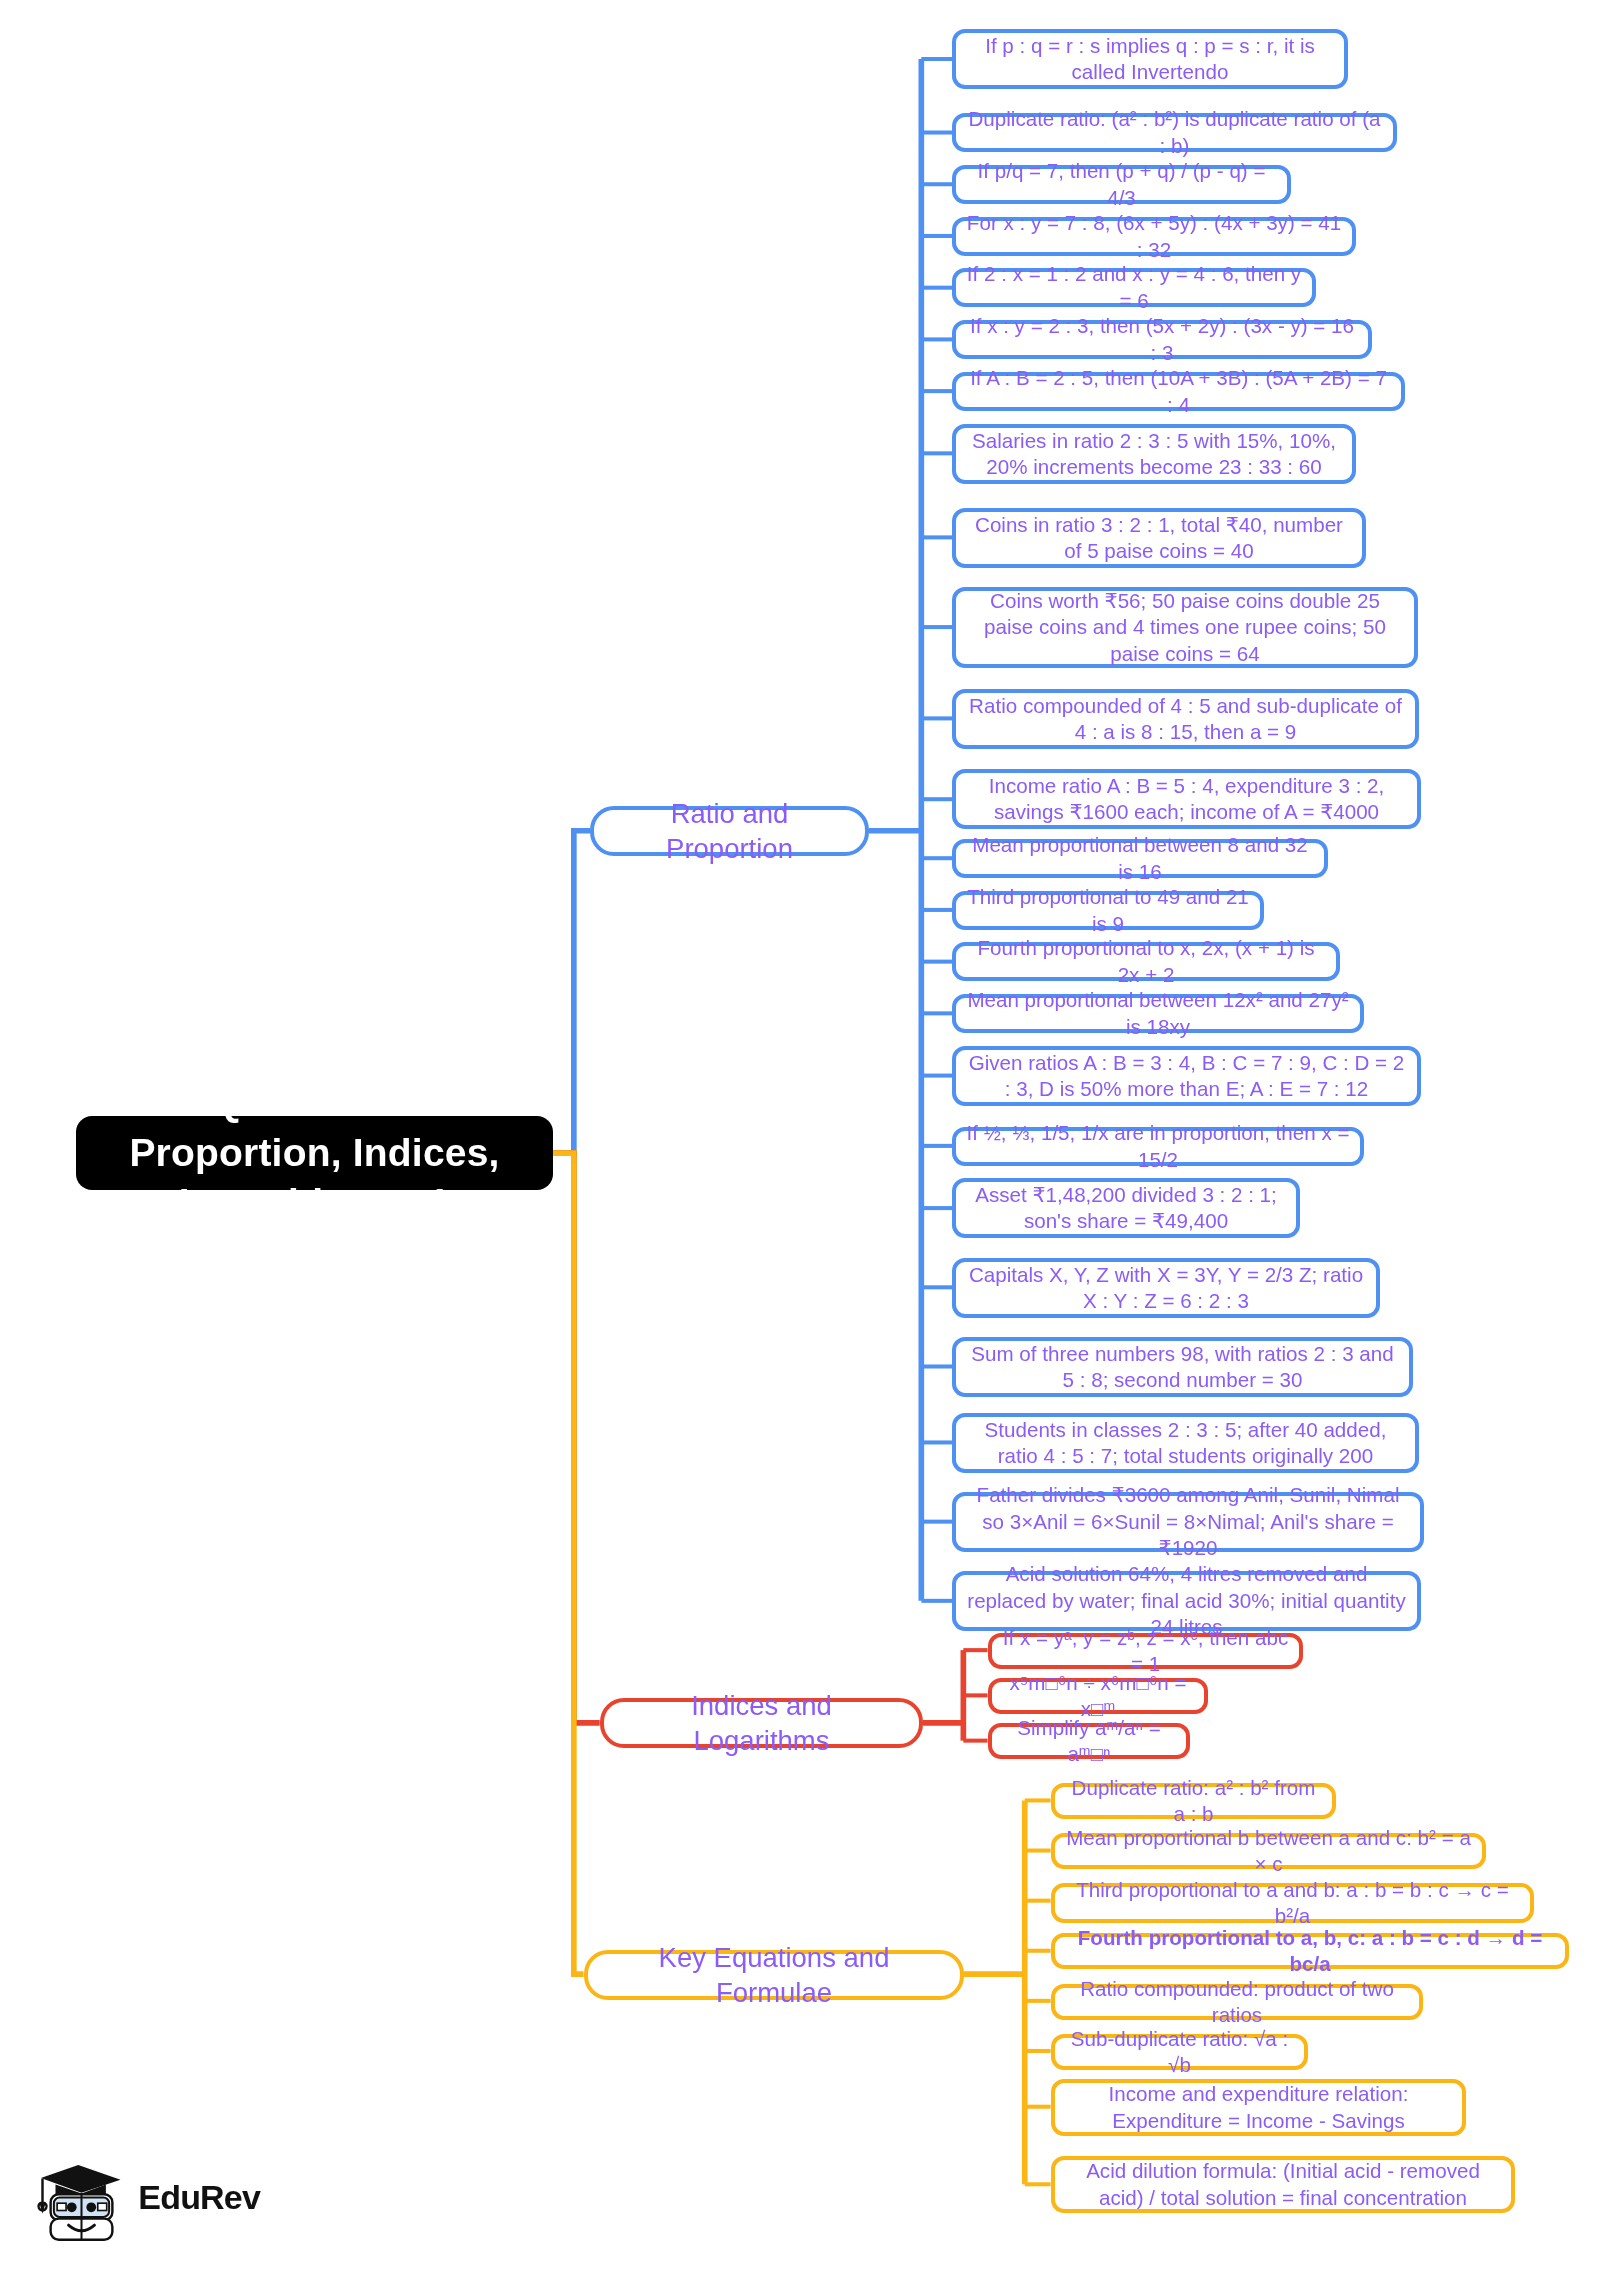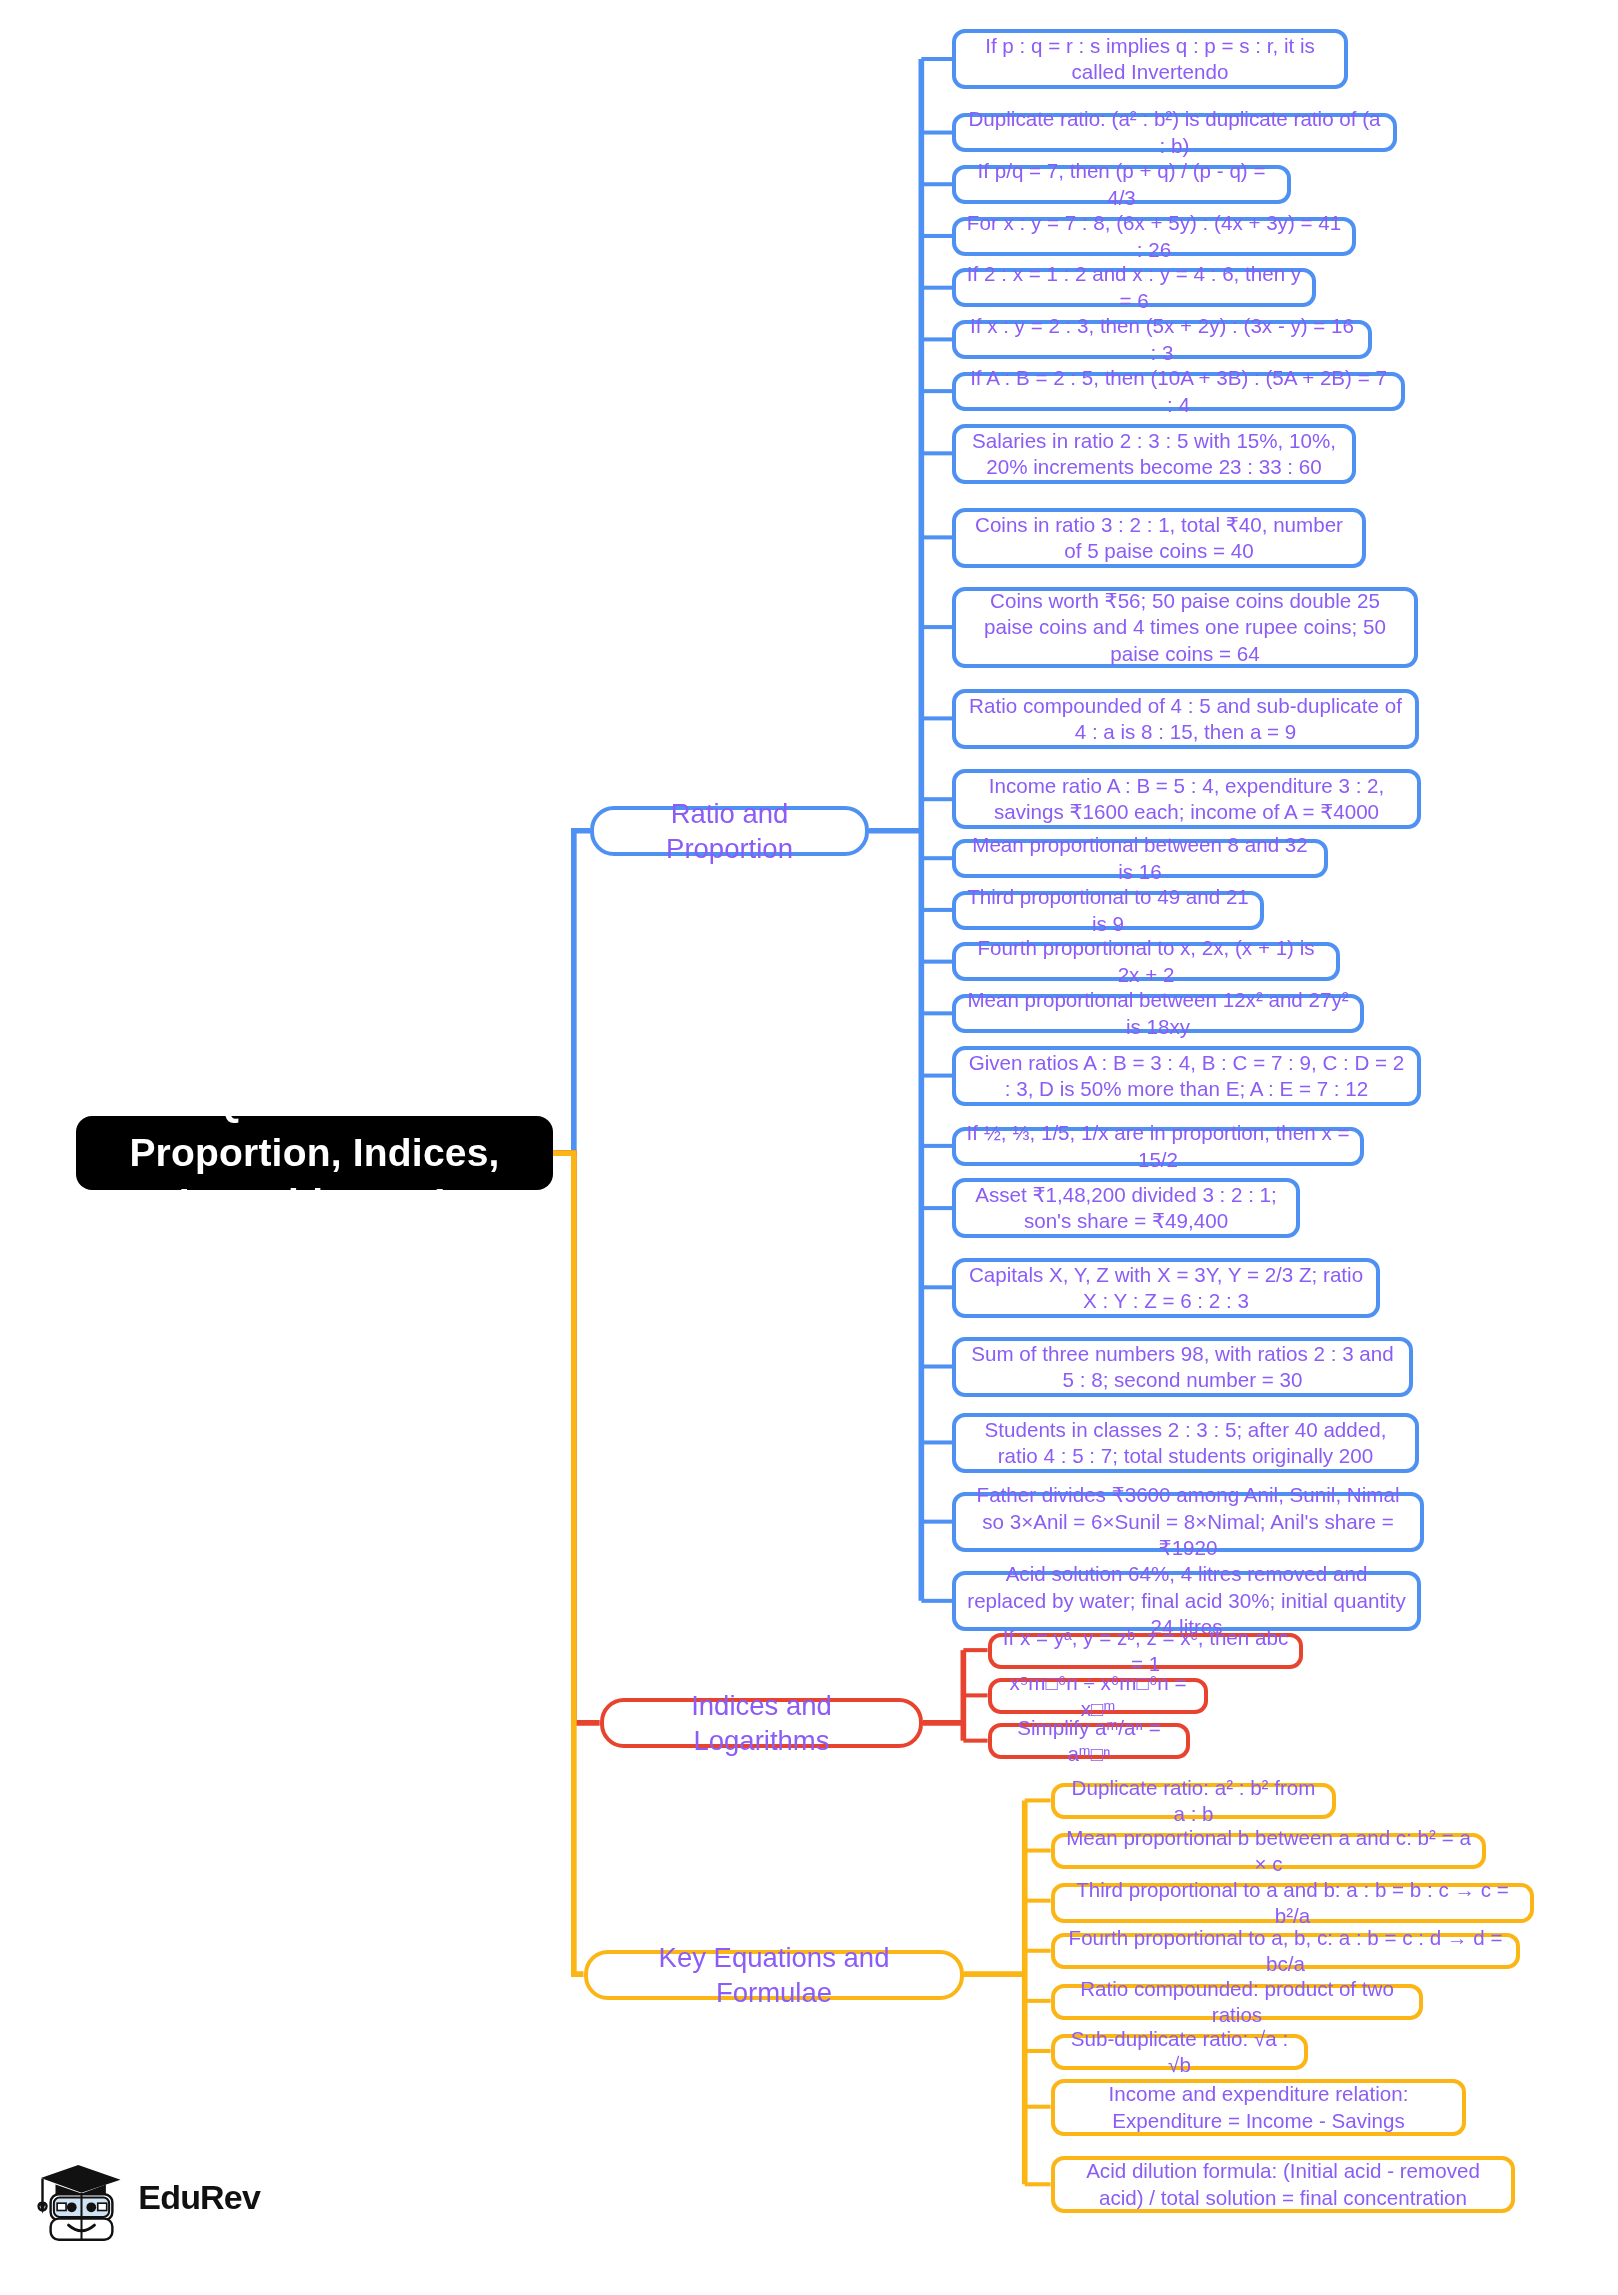--- a/index.html
+++ b/index.html
@@ -106,21 +106,21 @@
       <div class="node leaf blue" style="left: 952px; top: 29px; width: 396px; height: 60px;">
         <span class="txt">If p : q = r : s implies q : p = s : r, it is called Invertendo</span>
       </div>
       <div class="node leaf blue" style="left: 952px; top: 113px; width: 445px; height: 39px;">
         <span class="txt">Duplicate ratio: (a² : b²) is duplicate ratio of (a : b)</span>
       </div>
       <div class="node leaf blue" style="left: 952px; top: 165px; width: 339px; height: 39px;">
         <span class="txt">If p/q = 7, then (p + q) / (p - q) = 4/3</span>
       </div>
       <div class="node leaf blue" style="left: 952px; top: 217px; width: 404px; height: 39px;">
-        <span class="txt">For x : y = 7 : 8, (6x + 5y) : (4x + 3y) = 41 : 26</span>
+        <span class="txt">For x : y = 7 : 8, (6x + 5y) : (4x + 3y) = 41 : 32</span>
       </div>
       <div class="node leaf blue" style="left: 952px; top: 268px; width: 364px; height: 39px;">
         <span class="txt">If 2 : x = 1 : 2 and x : y = 4 : 6, then y = 6</span>
       </div>
       <div class="node leaf blue" style="left: 952px; top: 320px; width: 420px; height: 39px;">
         <span class="txt">If x : y = 2 : 3, then (5x + 2y) : (3x - y) = 16 : 3</span>
       </div>
       <div class="node leaf blue" style="left: 952px; top: 372px; width: 453px; height: 39px;">
         <span class="txt">If A : B = 2 : 5, then (10A + 3B) : (5A + 2B) = 7 : 4</span>
       </div>
@@ -192,21 +192,21 @@
       </div>
       <div class="node leaf yellow" style="left: 1051px; top: 1783px; width: 285px; height: 36px;">
         <span class="txt">Duplicate ratio: a² : b² from a : b</span>
       </div>
       <div class="node leaf yellow" style="left: 1051px; top: 1833px; width: 435px; height: 36px;">
         <span class="txt">Mean proportional b between a and c: b² = a × c</span>
       </div>
       <div class="node leaf yellow" style="left: 1051px; top: 1883px; width: 483px; height: 40px;">
         <span class="txt">Third proportional to a and b: a : b = b : c → c = b²/a</span>
       </div>
-      <div class="node leaf yellow" style="left: 1051px; top: 1933px; width: 469px; height: 36px;">
+      <div class="node leaf yellow" style="left: 1051px; top: 1933px; width: 518px; height: 36px; font-weight: bold;">
         <span class="txt">Fourth proportional to a, b, c: a : b = c : d → d = bc/a</span>
       </div>
       <div class="node leaf yellow" style="left: 1051px; top: 1984px; width: 372px; height: 36px;">
         <span class="txt">Ratio compounded: product of two ratios</span>
       </div>
       <div class="node leaf yellow" style="left: 1051px; top: 2034px; width: 257px; height: 36px;">
         <span class="txt">Sub-duplicate ratio: √a : √b</span>
       </div>
       <div class="node leaf yellow" style="left: 1051px; top: 2079px; width: 415px; height: 57px;">
         <span class="txt">Income and expenditure relation: Expenditure = Income - Savings</span>

